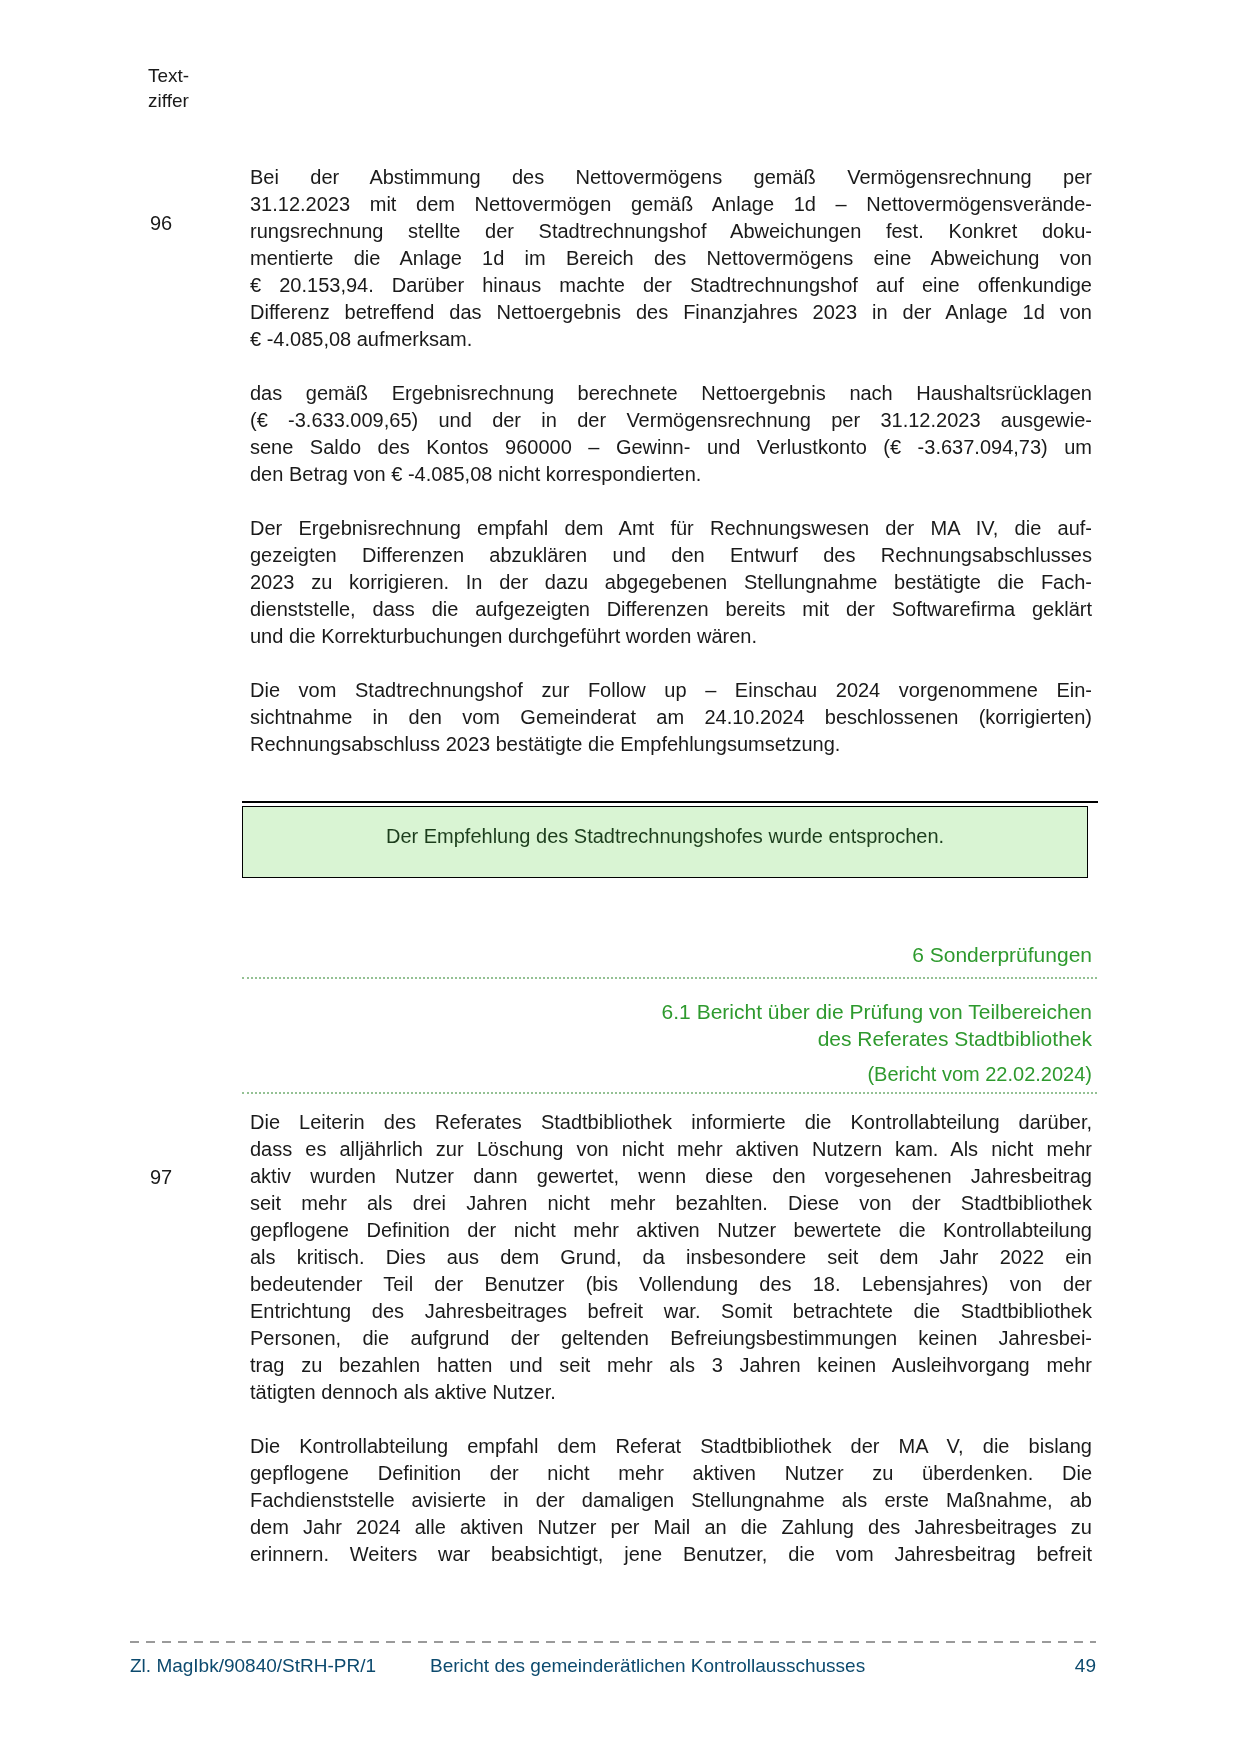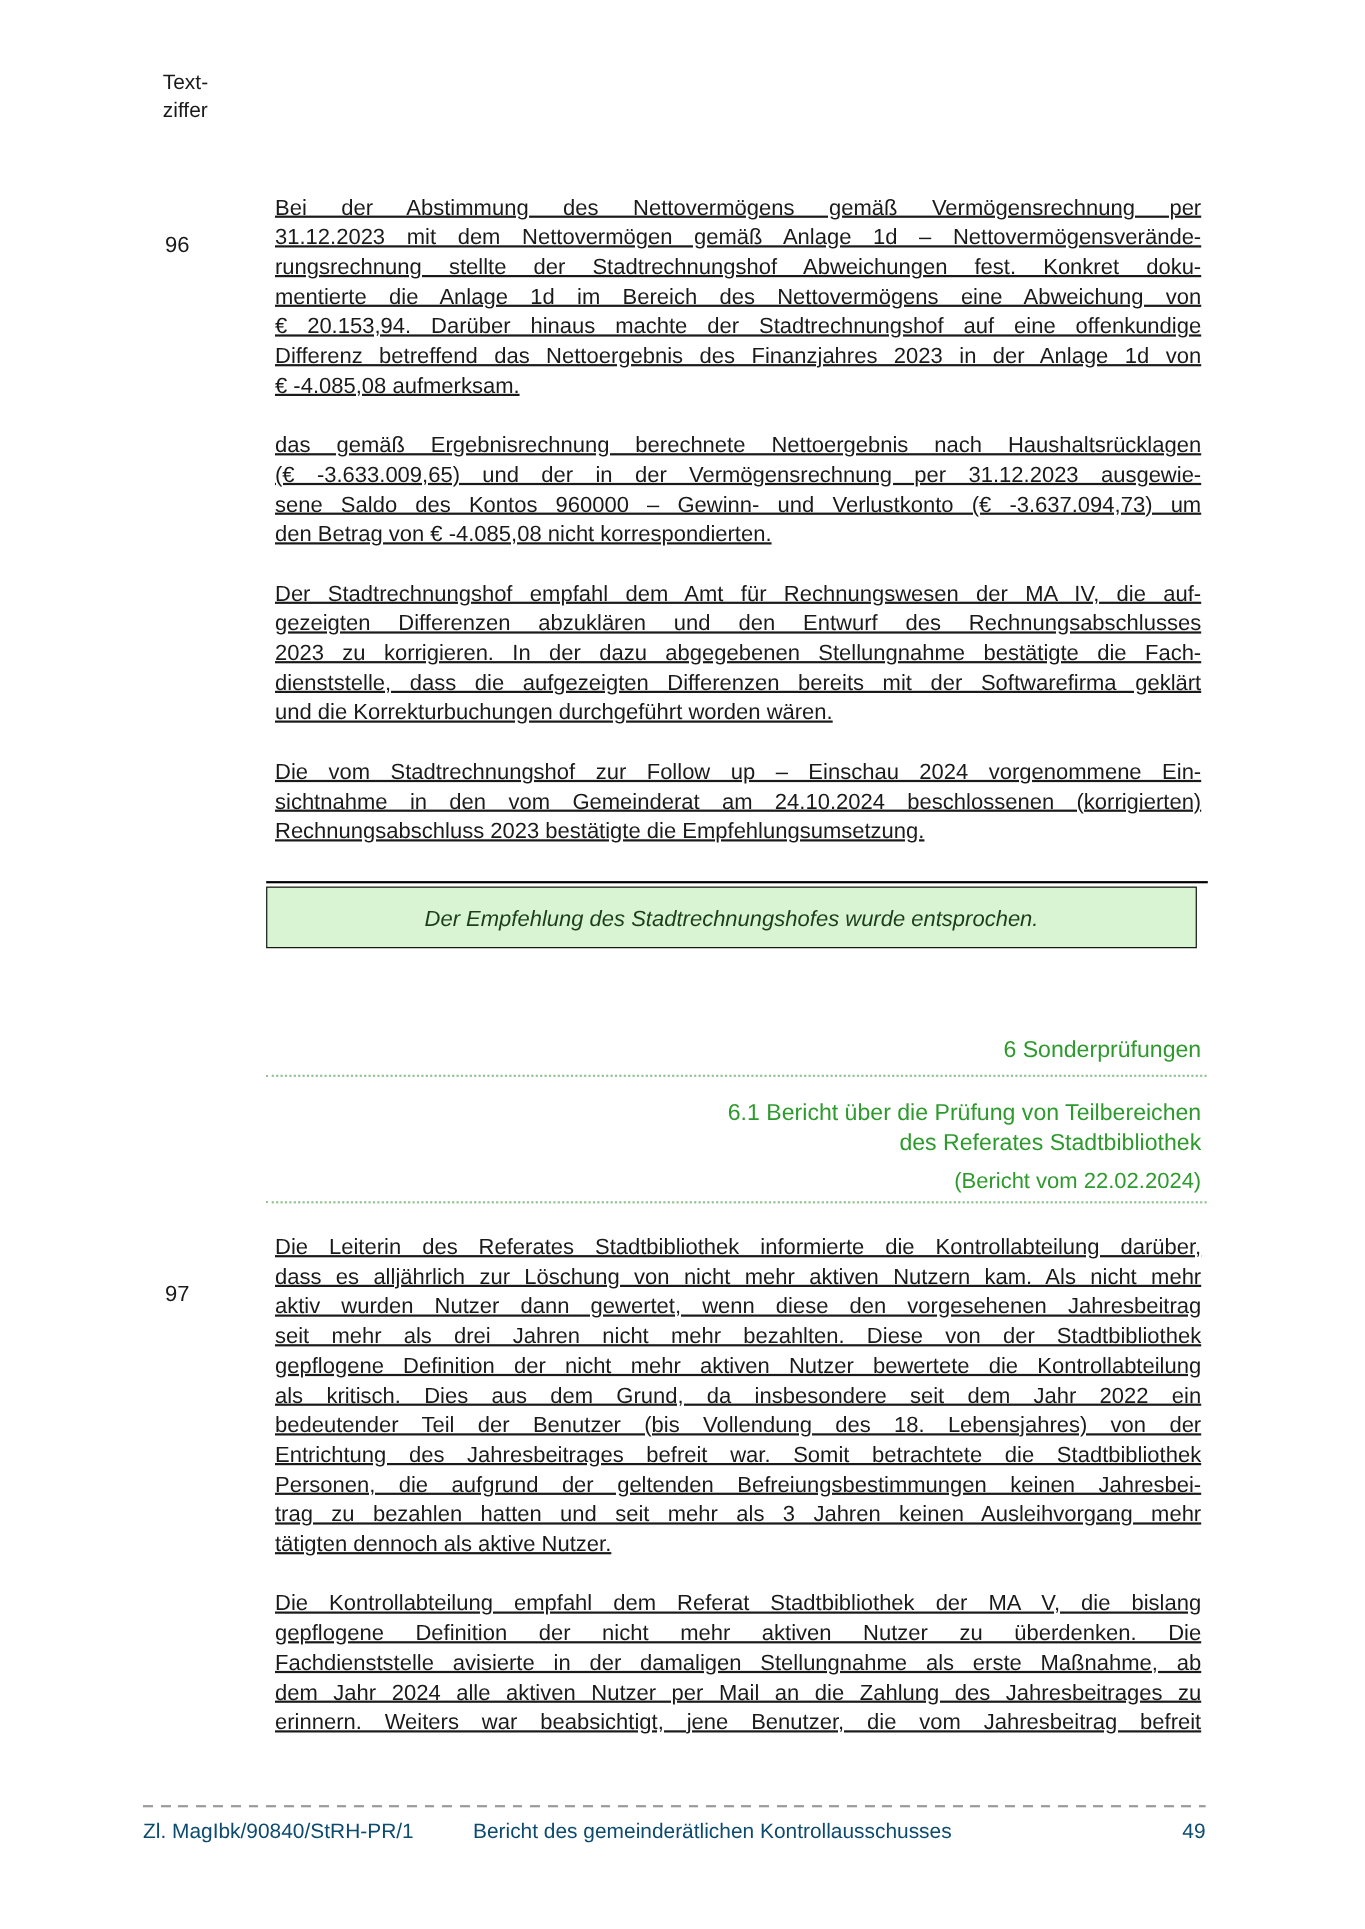--- a/index.html
+++ b/index.html
@@ -30,47 +30,46 @@
   .sec97-number { top: 1118px; }
   .section-body {
     position: absolute;
     left: 250px;
     width: 842px;
     font-size: 20px;
     line-height: 27px;
   }
   .sec96-body { top: 163px; }
   .sec97-body { top: 1108px; }
-  .para { margin: 13px 0 27px 0; text-decoration: underline; }
+  .para { margin: 1px 0 27px 0; }
   .para:last-child { margin-bottom: 0; }
   .jline { text-align: justify; text-align-last: justify; white-space: normal; }
   .jline.last { text-align-last: left; }
 
   .boxrule {
     position: absolute;
     left: 242px;
     top: 801px;
     width: 856px;
     height: 2px;
     background: #000000;
   }
   .recommendation-box {
     position: absolute;
     left: 242px;
     top: 806px;
     width: 846px;
-    height: 56px;
+    height: 72px;
     background: #d9f4d3;
     border: 1px solid #000000;
     box-sizing: border-box;
     text-align: center;
     line-height: 58px;
     font-size: 20px;
     color: #1c3d1c;
-    font-style: italic;
   }
 
   .green-heading {
     position: absolute;
     left: 242px;
     width: 850px;
     text-align: right;
     color: #2e9a2e;
     font-size: 21px;
     line-height: 27px;
@@ -128,21 +127,21 @@
         <div class="jline">Differenz betreffend das Nettoergebnis des Finanzjahres 2023 in der Anlage 1d von</div>
         <div class="jline last">€ -4.085,08 aufmerksam.</div>
       </div>
       <div class="para">
         <div class="jline">das gemäß Ergebnisrechnung berechnete Nettoergebnis nach Haushaltsrücklagen</div>
         <div class="jline">(€ -3.633.009,65) und der in der Vermögensrechnung per 31.12.2023 ausgewie-</div>
         <div class="jline">sene Saldo des Kontos 960000 – Gewinn- und Verlustkonto (€ -3.637.094,73) um</div>
         <div class="jline last">den Betrag von € -4.085,08 nicht korrespondierten.</div>
       </div>
       <div class="para">
-        <div class="jline">Der Stadtrechnungshof empfahl dem Amt für Rechnungswesen der MA IV, die auf-</div>
+        <div class="jline">Der Ergebnisrechnung empfahl dem Amt für Rechnungswesen der MA IV, die auf-</div>
         <div class="jline">gezeigten Differenzen abzuklären und den Entwurf des Rechnungsabschlusses</div>
         <div class="jline">2023 zu korrigieren. In der dazu abgegebenen Stellungnahme bestätigte die Fach-</div>
         <div class="jline">dienststelle, dass die aufgezeigten Differenzen bereits mit der Softwarefirma geklärt</div>
         <div class="jline last">und die Korrekturbuchungen durchgeführt worden wären.</div>
       </div>
       <div class="para">
         <div class="jline">Die vom Stadtrechnungshof zur Follow up – Einschau 2024 vorgenommene Ein-</div>
         <div class="jline">sichtnahme in den vom Gemeinderat am 24.10.2024 beschlossenen (korrigierten)</div>
         <div class="jline last">Rechnungsabschluss 2023 bestätigte die Empfehlungsumsetzung.</div>
       </div>

